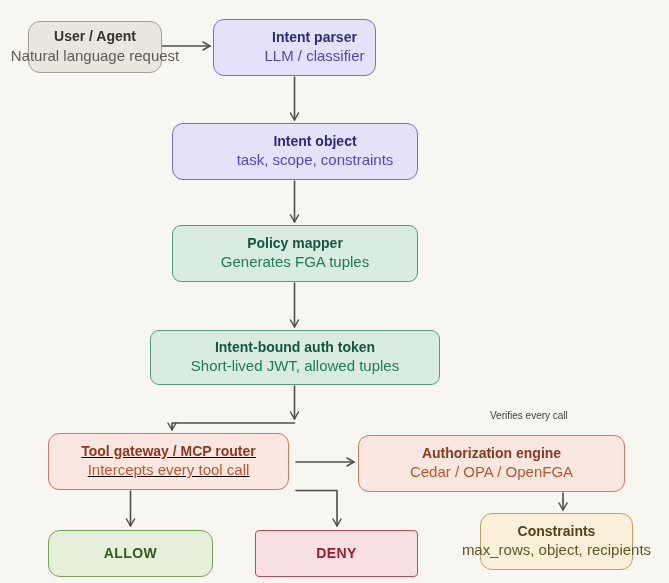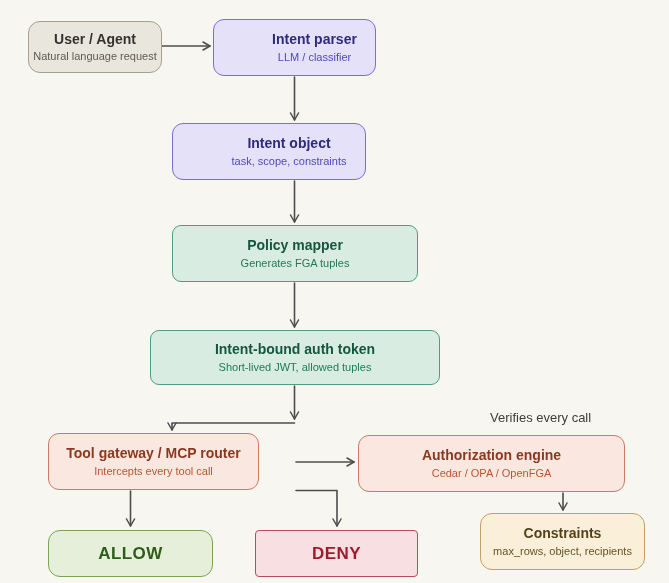--- a/index.html
+++ b/index.html
@@ -42,25 +42,25 @@
     gap:3px;
     text-align:center;
   }
   .node .title{
     font-weight:700;
     font-size:14px;
     line-height:1.12;
     white-space:nowrap;
   }
   .node .subtitle{
-    font-size:11px;
+    font-size:15px;
     line-height:1.12;
     white-space:nowrap;
   }
-  .badge .title{font-size:17px;letter-spacing:.4px;}
+  .badge .title{font-size:14px;letter-spacing:.4px;}
 
   .theme-gray{background:var(--gray-bg);border-color:var(--gray-border);}
   .theme-gray .title{color:var(--gray-title);}
   .theme-gray .subtitle{color:var(--gray-sub);}
 
   .theme-purple{background:var(--purple-bg);border-color:var(--purple-border);padding-left:40px;}
   .theme-purple .title{color:var(--purple-title);}
   .theme-purple .subtitle{color:var(--purple-sub);}
 
   .theme-green{background:var(--green-bg);border-color:var(--green-border);border-radius:9px;}
@@ -77,33 +77,33 @@
   .theme-deny{background:var(--deny-bg);border-color:var(--deny-border);}
   .theme-deny .title{color:var(--deny-text);}
 
   .theme-amber{background:var(--amber-bg);border-color:var(--amber-border);}
   .theme-amber .title{color:var(--amber-title);}
   .theme-amber .subtitle{color:var(--amber-sub);}
 
   
   #n-user-agent   {left:28px;  top:21px;  width:134px; height:52px; border-radius:12px;}
   #n-intent-parser{left:213px; top:19px;  width:163px; height:57px;}
-  #n-intent-object{left:172px; top:123px; width:194px; height:57px;}
+  #n-intent-object{left:172px; top:123px; width:246px; height:57px;}
   #n-policy-mapper{left:172px; top:225px; width:246px; height:57px;}
   #n-auth-token   {left:150px; top:330px; width:290px; height:55px;}
-  #n-tool-gateway {left:48px;  top:433px; width:211px; height:57px;}
+  #n-tool-gateway {left:48px;  top:433px; width:241px; height:57px;text-decoration:underline;}
   #n-auth-engine  {left:358px; top:435px; width:267px; height:57px;}
   #n-allow        {left:48px;  top:530px; width:165px; height:47px; border-radius:12px;}
   #n-deny         {left:255px; top:530px; width:163px; height:47px; border-radius:4px;}
-  #n-constraints  {left:480px; top:513px; width:165px; height:57px; border-radius:12px;}
+  #n-constraints  {left:480px; top:513px; width:153px; height:57px; border-radius:12px;}
 
   .note-label{
     position:absolute;
     left:490px; top:410px;
-    font-size:13px;
+    font-size:10px;
     color:var(--note,#3d3d3d);
     white-space:nowrap;
   }
 </style>
 </head>
 <body>
 
 <div class="stage">
 
   <svg id="edges" viewBox="0 0 669 583" xmlns="http://www.w3.org/2000/svg">

